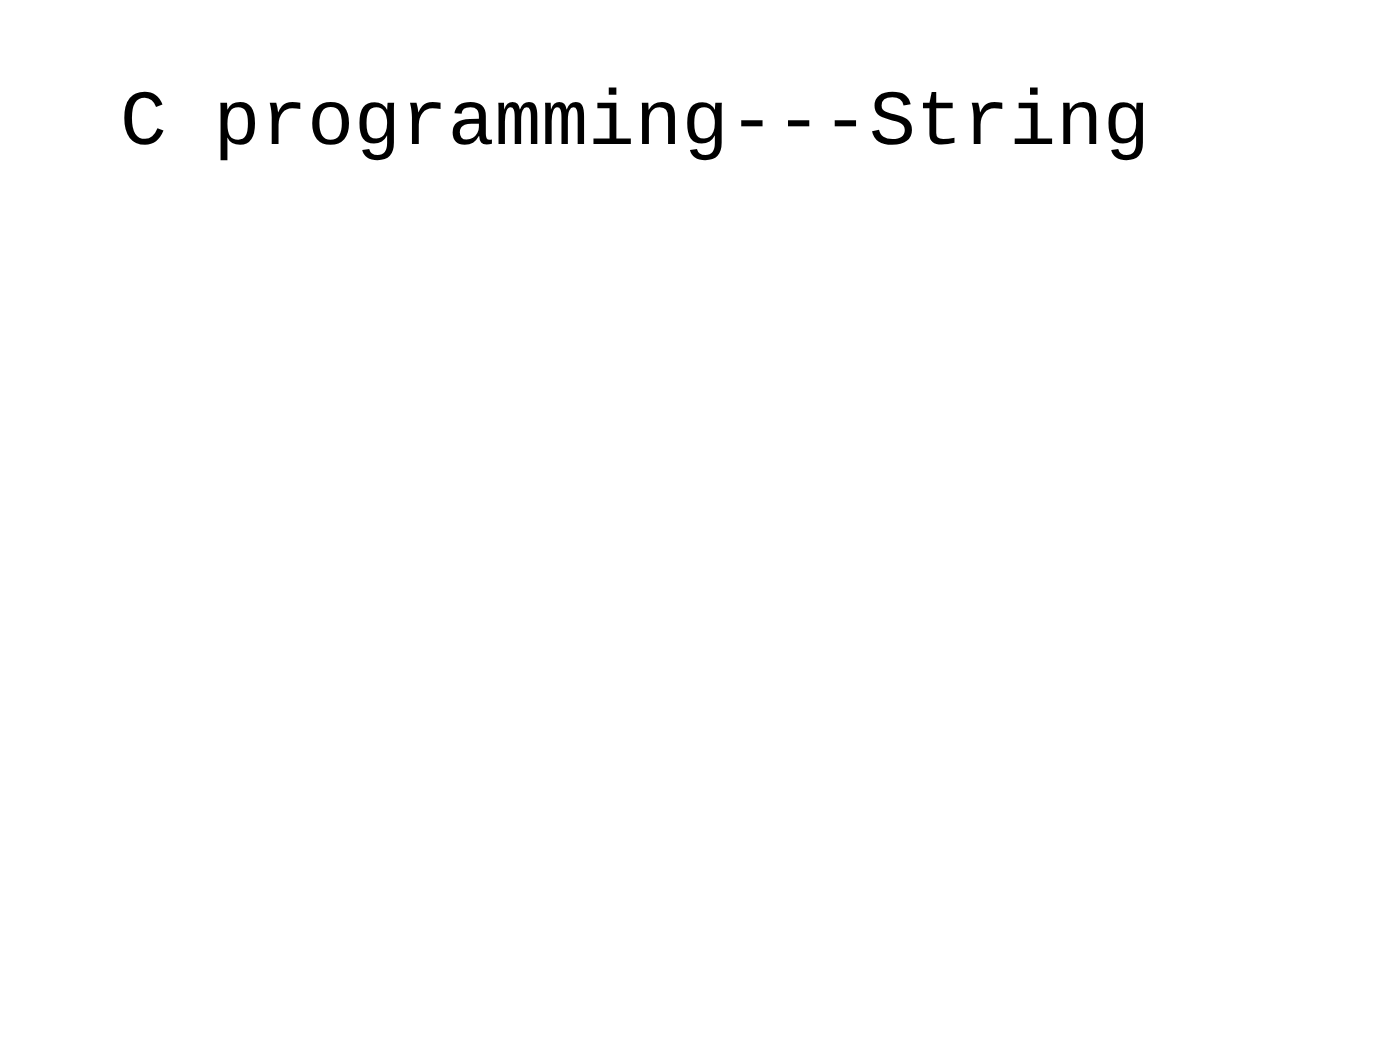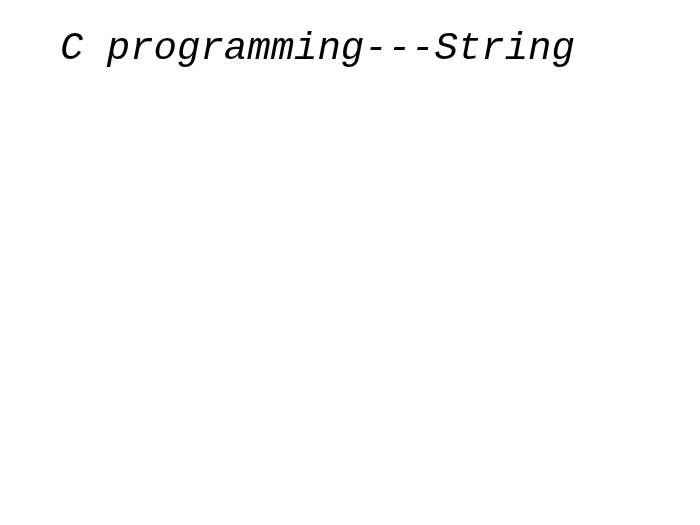--- a/index.html
+++ b/index.html
@@ -10,22 +10,21 @@
     body {
       width: 700px;
       height: 525px;
       background: #ffffff;
       font-family: "Courier New", Courier, monospace;
       overflow: hidden;
     }
     .slide {
       width: 100%;
       height: 100%;
-      padding: 27px 60px;
-      font-style: italic;
+      padding: 40px 60px;
     }
     .title {
       font-size: 39px;
       font-weight: normal;
       color: #000000;
       letter-spacing: 0;
       white-space: nowrap;
     }
   </style>
 </head>

